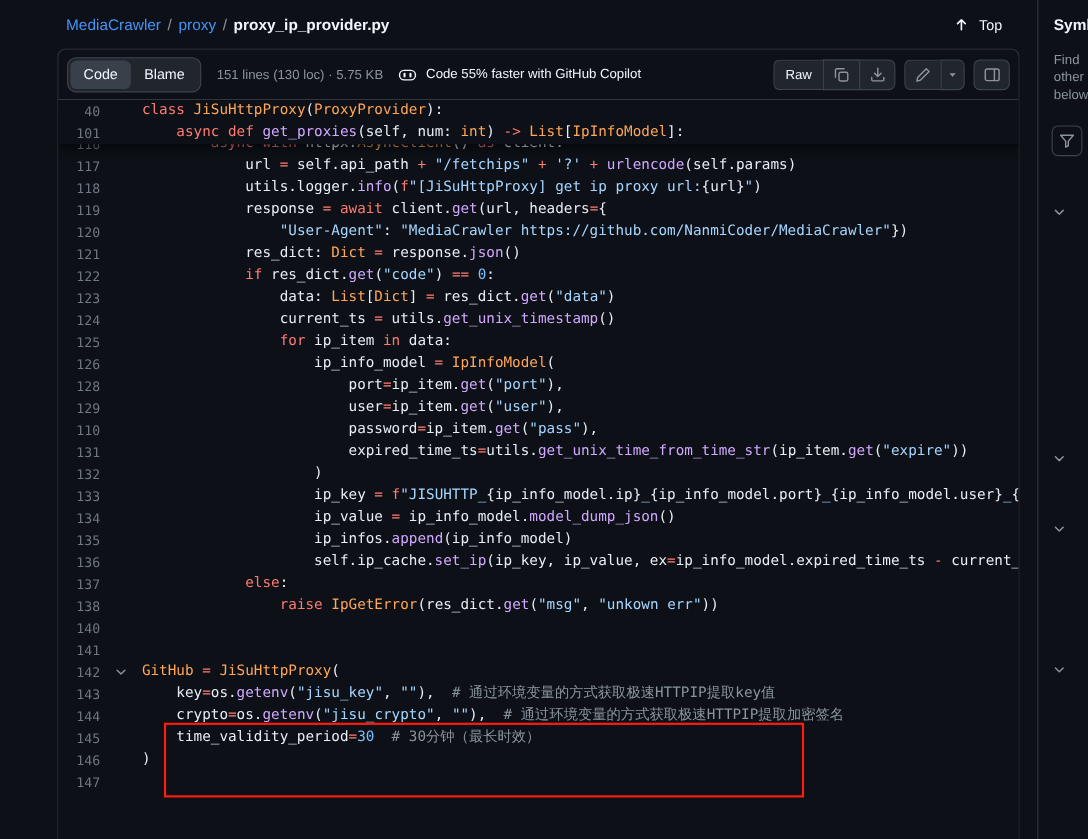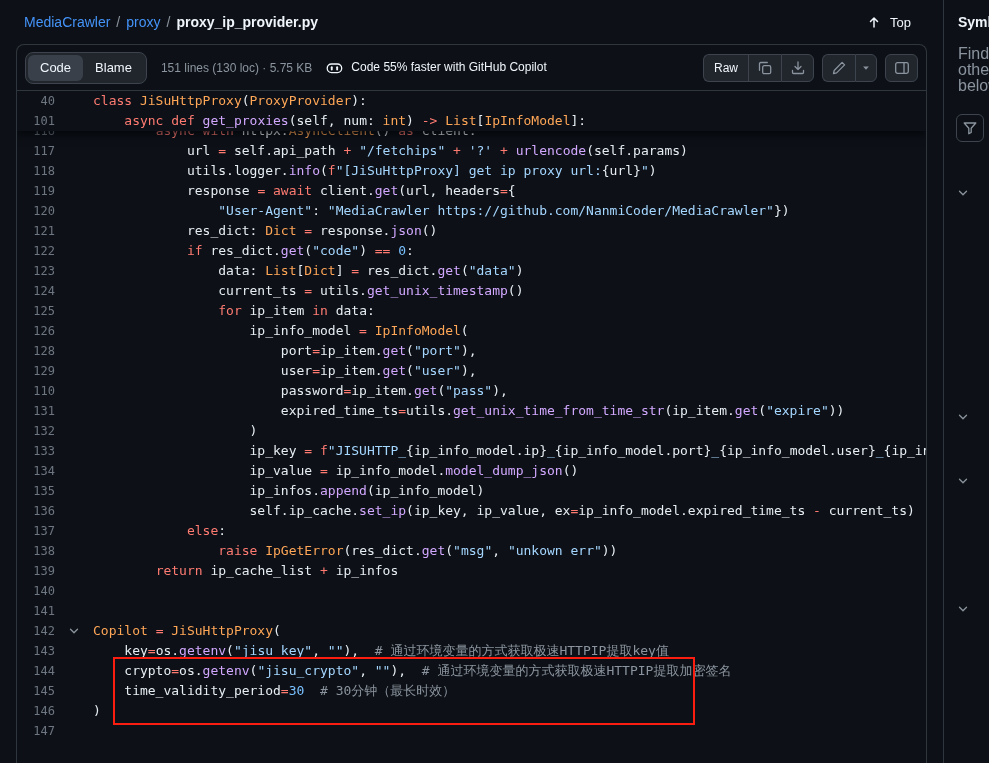--- a/index.html
+++ b/index.html
@@ -1,19 +1,19 @@
 <!DOCTYPE html>
 <html><head>
 <meta charset="utf-8">
 <style>
   * { margin:0; padding:0; box-sizing:border-box; }
   html,body { width:989px; height:763px; overflow:hidden; background:#0d1117;
               font-family:"Liberation Sans", sans-serif; }
   .page { display:flex; width:989px; height:763px; background:#0d1117; }
-  .main { flex:1; min-width:0; display:flex; flex-direction:column; }
+  .main { flex:1; min-width:0; display:flex; flex-direction:column;margin-left:36px; }
 
   
   .breadcrumb-bar { height:44px; display:flex; align-items:center; justify-content:space-between;
                     padding:0 24px 0 24px; }
   .crumbs { font-size:14px; color:#8b949e; display:flex; align-items:center; gap:6px; }
   .crumbs a { color:#4493f8; text-decoration:none; cursor:pointer; }
   .crumbs .file { color:#f0f6fc; font-weight:600; }
   .top-btn { display:flex; align-items:center; gap:8px; background:transparent; border:none;
              color:#f0f6fc; font-size:13px; font-weight:500; cursor:pointer; padding:4px 8px; }
 
@@ -61,21 +61,21 @@
   .tok-n { color:#79c0ff; }
   .tok-m { color:#8b949e; }
   .annotation-box { position:absolute; left:96px; top:566px; width:582px; height:68px;
                     border:2px solid #fb1d10; z-index:3; pointer-events:none; }
 
   
   .symbols-panel { flex:0 0 46px; width:46px; border-left:1px solid #30363d; background:#0d1117;
                    position:relative; overflow:hidden; }
   .sym-title { margin:14px 0 0 14px; font-size:14px; font-weight:600; color:#f0f6fc;
                white-space:nowrap; }
-  .sym-desc { margin:16px 0 0 14px; font-size:16px; line-height:16px; color:#8b949e;
+  .sym-desc { margin:16px 0 0 14px; font-size:12px; line-height:16px; color:#8b949e;
               white-space:nowrap; }
   .sym-filter { margin:20px 0 0 12px; width:28px; height:28px; display:flex; align-items:center;
                 justify-content:center; background:transparent; border:1px solid #3d444d;
                 border-radius:6px; cursor:pointer; }
   .sym-tree { position:absolute; inset:0; pointer-events:none; }
   .sym-chevron { position:absolute; left:12px; width:16px; height:16px; cursor:pointer;
                  pointer-events:auto; }
 </style>
 </head>
 <body>
@@ -182,26 +182,25 @@
             <div class="code-row"><span class="ln">129</span><span class="fold"></span><span class="lc"><span class="tok-p">                        user</span><span class="tok-k">=</span><span class="tok-p">ip_item.</span><span class="tok-f">get</span><span class="tok-p">(</span><span class="tok-s">"user"</span><span class="tok-p">),</span></span></div>
             <div class="code-row"><span class="ln">110</span><span class="fold"></span><span class="lc"><span class="tok-p">                        password</span><span class="tok-k">=</span><span class="tok-p">ip_item.</span><span class="tok-f">get</span><span class="tok-p">(</span><span class="tok-s">"pass"</span><span class="tok-p">),</span></span></div>
             <div class="code-row"><span class="ln">131</span><span class="fold"></span><span class="lc"><span class="tok-p">                        expired_time_ts</span><span class="tok-k">=</span><span class="tok-p">utils.</span><span class="tok-f">get_unix_time_from_time_str</span><span class="tok-p">(ip_item.</span><span class="tok-f">get</span><span class="tok-p">(</span><span class="tok-s">"expire"</span><span class="tok-p">))</span></span></div>
             <div class="code-row"><span class="ln">132</span><span class="fold"></span><span class="lc"><span class="tok-p">                    )</span></span></div>
             <div class="code-row"><span class="ln">133</span><span class="fold"></span><span class="lc"><span class="tok-p">                    ip_key </span><span class="tok-k">=</span><span class="tok-p"> </span><span class="tok-k">f</span><span class="tok-s">"JISUHTTP_</span><span class="tok-p">{ip_info_model.ip}</span><span class="tok-s">_</span><span class="tok-p">{ip_info_model.port}</span><span class="tok-s">_</span><span class="tok-p">{ip_info_model.user}</span><span class="tok-s">_</span><span class="tok-p">{ip_info_model.password}</span></span></div>
             <div class="code-row"><span class="ln">134</span><span class="fold"></span><span class="lc"><span class="tok-p">                    ip_value </span><span class="tok-k">=</span><span class="tok-p"> ip_info_model.</span><span class="tok-f">model_dump_json</span><span class="tok-p">()</span></span></div>
             <div class="code-row"><span class="ln">135</span><span class="fold"></span><span class="lc"><span class="tok-p">                    ip_infos.</span><span class="tok-f">append</span><span class="tok-p">(ip_info_model)</span></span></div>
             <div class="code-row"><span class="ln">136</span><span class="fold"></span><span class="lc"><span class="tok-p">                    self.ip_cache.</span><span class="tok-f">set_ip</span><span class="tok-p">(ip_key, ip_value, ex</span><span class="tok-k">=</span><span class="tok-p">ip_info_model.expired_time_ts </span><span class="tok-k">-</span><span class="tok-p"> current_ts)</span></span></div>
             <div class="code-row"><span class="ln">137</span><span class="fold"></span><span class="lc"><span class="tok-p">            </span><span class="tok-k">else</span><span class="tok-p">:</span></span></div>
             <div class="code-row"><span class="ln">138</span><span class="fold"></span><span class="lc"><span class="tok-p">                </span><span class="tok-k">raise</span><span class="tok-p"> </span><span class="tok-c">IpGetError</span><span class="tok-p">(res_dict.</span><span class="tok-f">get</span><span class="tok-p">(</span><span class="tok-s">"msg"</span><span class="tok-p">, </span><span class="tok-s">"unkown err"</span><span class="tok-p">))</span></span></div>
-            <div class="code-row"><span class="ln">139</span><span class="fold"></span><span class="lc"><span class="tok-p">        </span><span class="tok-k">return</span><span class="tok-p"> ip_cache_list </span><span class="tok-k">+</span><span class="tok-p"> ip_infos</span></span></div>
             <div class="code-row"><span class="ln">140</span><span class="fold"></span><span class="lc"></span></div>
             <div class="code-row"><span class="ln">141</span><span class="fold"></span><span class="lc"></span></div>
             <div class="code-row"><span class="ln">142</span><span class="fold"><svg width="14" height="14" viewBox="0 0 16 16">
                   <path d="M4 6 l4 4 4-4" fill="none" stroke="#8b949e" stroke-width="1.5" stroke-linecap="round" stroke-linejoin="round"></path>
-                </svg></span><span class="lc"><span class="tok-c">Copilot</span><span class="tok-p"> </span><span class="tok-k">=</span><span class="tok-p"> </span><span class="tok-c">JiSuHttpProxy</span><span class="tok-p">(</span></span></div>
+                </svg></span><span class="lc"><span class="tok-c">GitHub</span><span class="tok-p"> </span><span class="tok-k">=</span><span class="tok-p"> </span><span class="tok-c">JiSuHttpProxy</span><span class="tok-p">(</span></span></div>
             <div class="code-row"><span class="ln">143</span><span class="fold"></span><span class="lc"><span class="tok-p">    key</span><span class="tok-k">=</span><span class="tok-p">os.</span><span class="tok-f">getenv</span><span class="tok-p">(</span><span class="tok-s">"jisu_key"</span><span class="tok-p">, </span><span class="tok-s">""</span><span class="tok-p">),  </span><span class="tok-m"># 通过环境变量的方式获取极速HTTPIP提取key值</span></span></div>
             <div class="code-row"><span class="ln">144</span><span class="fold"></span><span class="lc"><span class="tok-p">    crypto</span><span class="tok-k">=</span><span class="tok-p">os.</span><span class="tok-f">getenv</span><span class="tok-p">(</span><span class="tok-s">"jisu_crypto"</span><span class="tok-p">, </span><span class="tok-s">""</span><span class="tok-p">),  </span><span class="tok-m"># 通过环境变量的方式获取极速HTTPIP提取加密签名</span></span></div>
             <div class="code-row"><span class="ln">145</span><span class="fold"></span><span class="lc"><span class="tok-p">    time_validity_period</span><span class="tok-k">=</span><span class="tok-n">30</span><span class="tok-p">  </span><span class="tok-m"># 30分钟（最长时效）</span></span></div>
             <div class="code-row"><span class="ln">146</span><span class="fold"></span><span class="lc"><span class="tok-p">)</span></span></div>
             <div class="code-row"><span class="ln">147</span><span class="fold"></span><span class="lc"></span></div>
           </div>
         <div class="sticky">
             <div class="code-row"><span class="ln">40</span><span class="fold"></span><span class="lc"><span class="tok-k">class</span><span class="tok-p"> </span><span class="tok-c">JiSuHttpProxy</span><span class="tok-p">(</span><span class="tok-c">ProxyProvider</span><span class="tok-p">):</span></span></div>
             <div class="code-row"><span class="ln">101</span><span class="fold"></span><span class="lc"><span class="tok-p">    </span><span class="tok-k">async</span><span class="tok-p"> </span><span class="tok-k">def</span><span class="tok-p"> </span><span class="tok-f">get_proxies</span><span class="tok-p">(self, num: </span><span class="tok-c">int</span><span class="tok-p">) </span><span class="tok-k">-&gt;</span><span class="tok-p"> </span><span class="tok-c">List</span><span class="tok-p">[</span><span class="tok-c">IpInfoModel</span><span class="tok-p">]:</span></span></div>
           </div>

